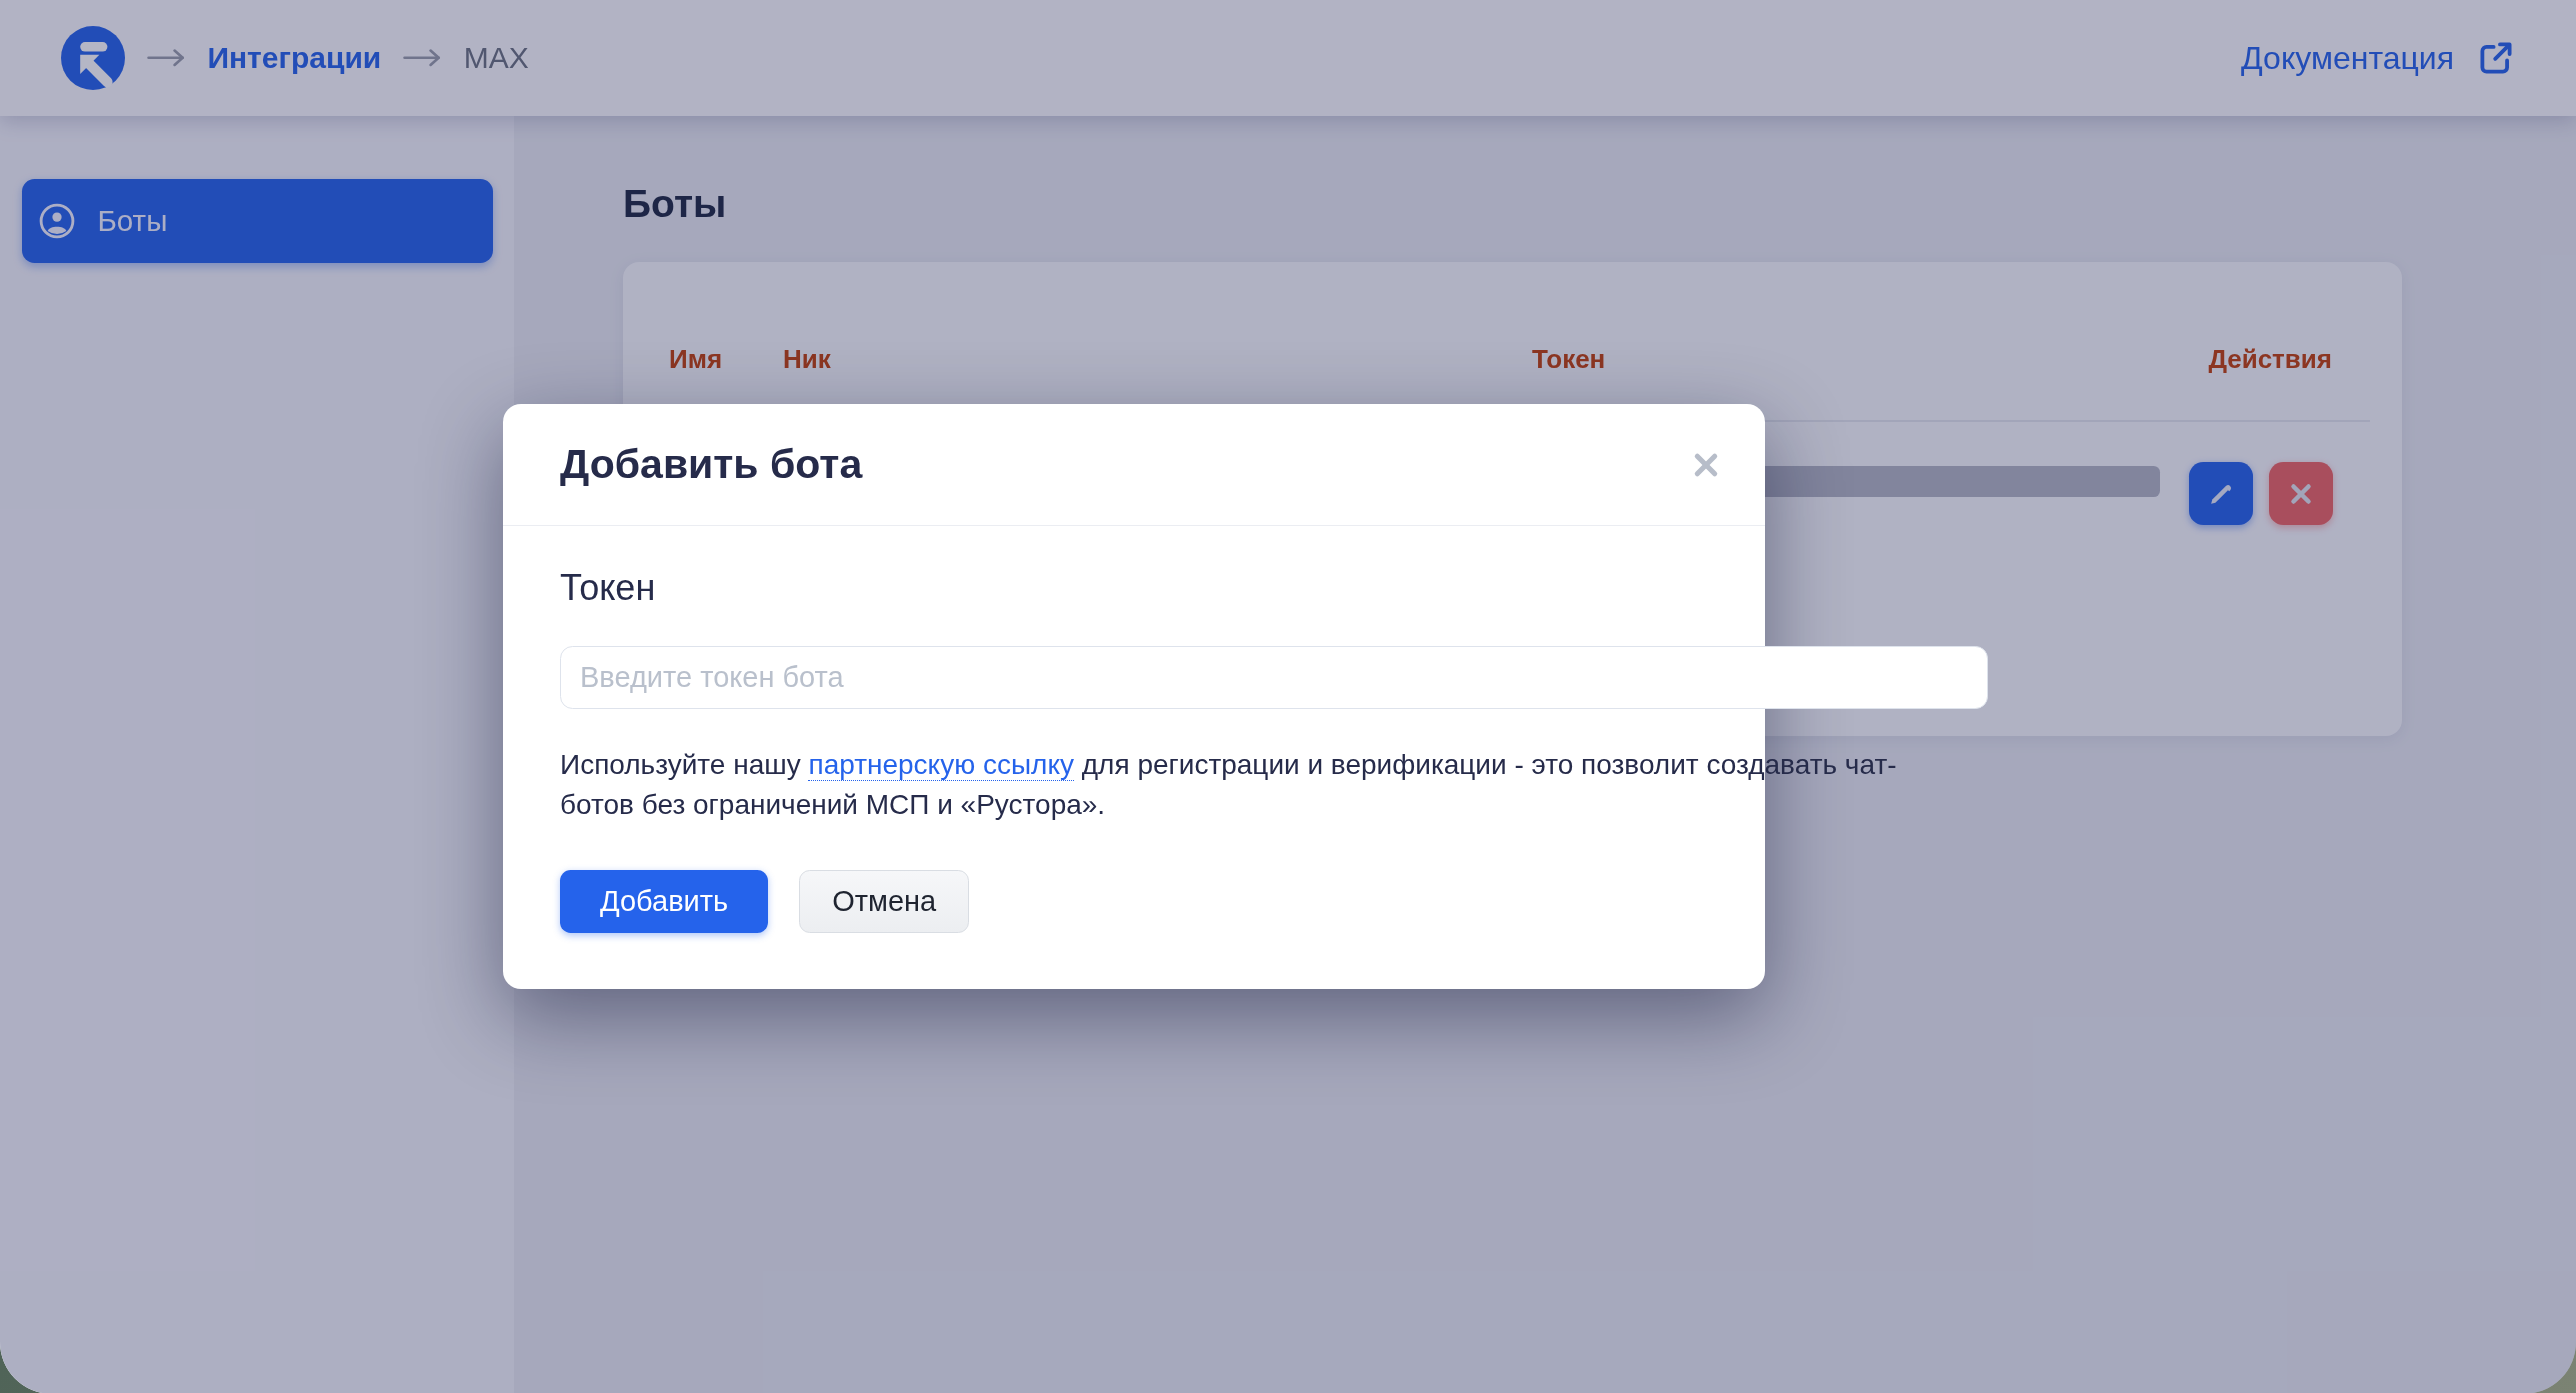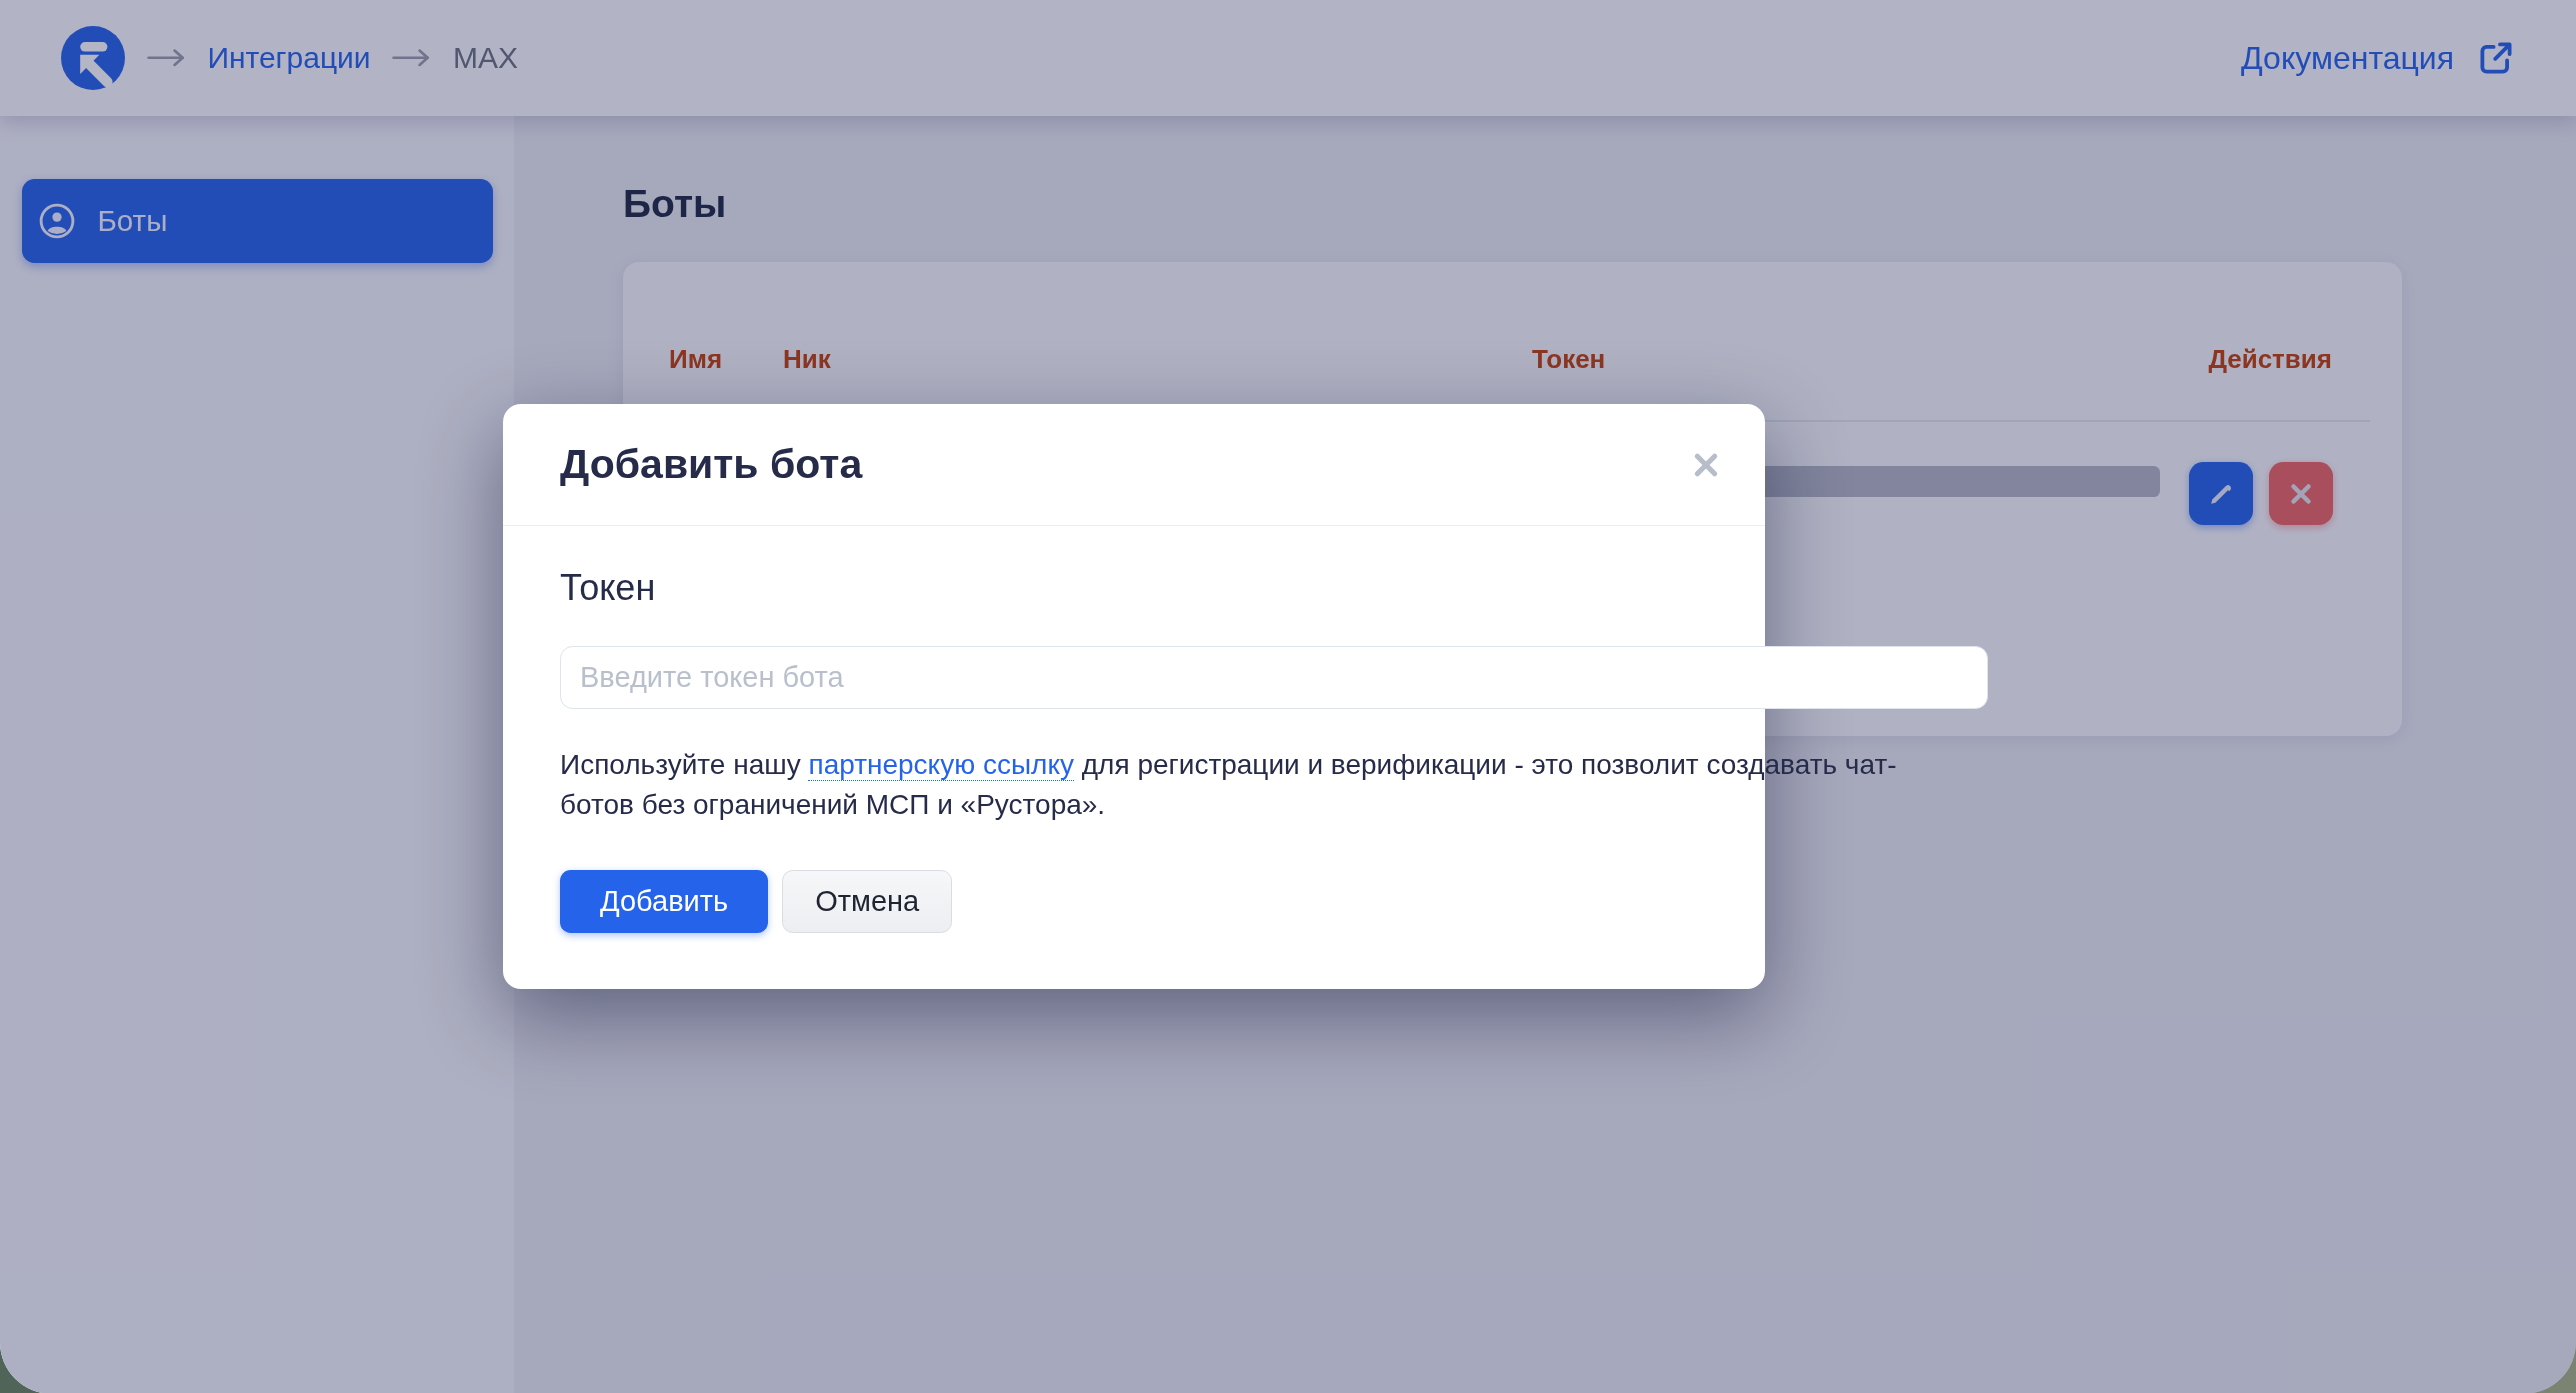--- a/index.html
+++ b/index.html
@@ -17,21 +17,21 @@
   }
   
   .header{
     position:absolute;left:0;top:0;width:100%;height:116px;
     background:#fbfbfe;display:flex;align-items:center;
     padding:0 61px;box-sizing:border-box;
     box-shadow:0 5.4px 19.7px rgba(45,52,105,.22);z-index:5;
   }
   .logo-badge{width:64px;height:64px;flex:0 0 auto;display:block;}
   .crumb-arrow{margin:0 19.7px;display:block;flex:0 0 auto;}
-  .crumb-link{font-size:30px;font-weight:400;color:#2563eb;text-decoration:none;cursor:pointer;}
+  .crumb-link{font-size:30px;font-weight:700;color:#2563eb;text-decoration:none;cursor:pointer;}
   .crumb-current{font-size:30px;font-weight:500;color:#6b7280;}
   .header-spacer{flex:1;}
   .docs{display:flex;align-items:center;gap:23px;cursor:pointer;}
   .docs-label{font-size:32px;font-weight:500;color:#2563eb;}
   
   .sidebar{
     position:absolute;left:0;top:116px;width:514px;height:1277px;
     background:#f4f5fb;box-sizing:border-box;padding:63px 21.5px;
   }
   .side-item{
@@ -82,21 +82,21 @@
   .modal-body{padding:39px 57px 0 57px;box-sizing:border-box;}
   .field-label{font-size:36px;font-weight:500;color:#262b4a;line-height:45px;}
   .token-input{
     display:block;margin-top:36px;width:1428px;height:63px;box-sizing:border-box;
     border:1.8px solid #dee3ec;border-radius:12.5px;padding:0 19px;
     font-family:"Liberation Sans",sans-serif;font-size:29px;color:#262b4a;outline:none;
   }
   .token-input::placeholder{color:#b9c0cc;}
   .helper{margin-top:36px;width:1395px;font-size:28px;line-height:40px;color:#262b4a;}
   .helper-link{color:#2563eb;text-decoration:none;border-bottom:1.8px dotted #2563eb;cursor:pointer;}
-  .btn-row{margin-top:45px;display:flex;gap:14px;}
+  .btn-row{margin-top:45px;display:flex;gap:31px;}
   .btn{
     height:63px;border-radius:10.7px;font-family:"Liberation Sans",sans-serif;
     font-size:29px;font-weight:500;cursor:pointer;display:flex;align-items:center;
   }
   .btn-primary{
     background:#2563eb;color:#ffffff;border:none;padding:0 40px;
     box-shadow:0 2.7px 7.2px rgba(37,99,235,.35);
   }
   .btn-secondary{
     background:linear-gradient(#f6f7f9,#eceef1);color:#1f2430;

